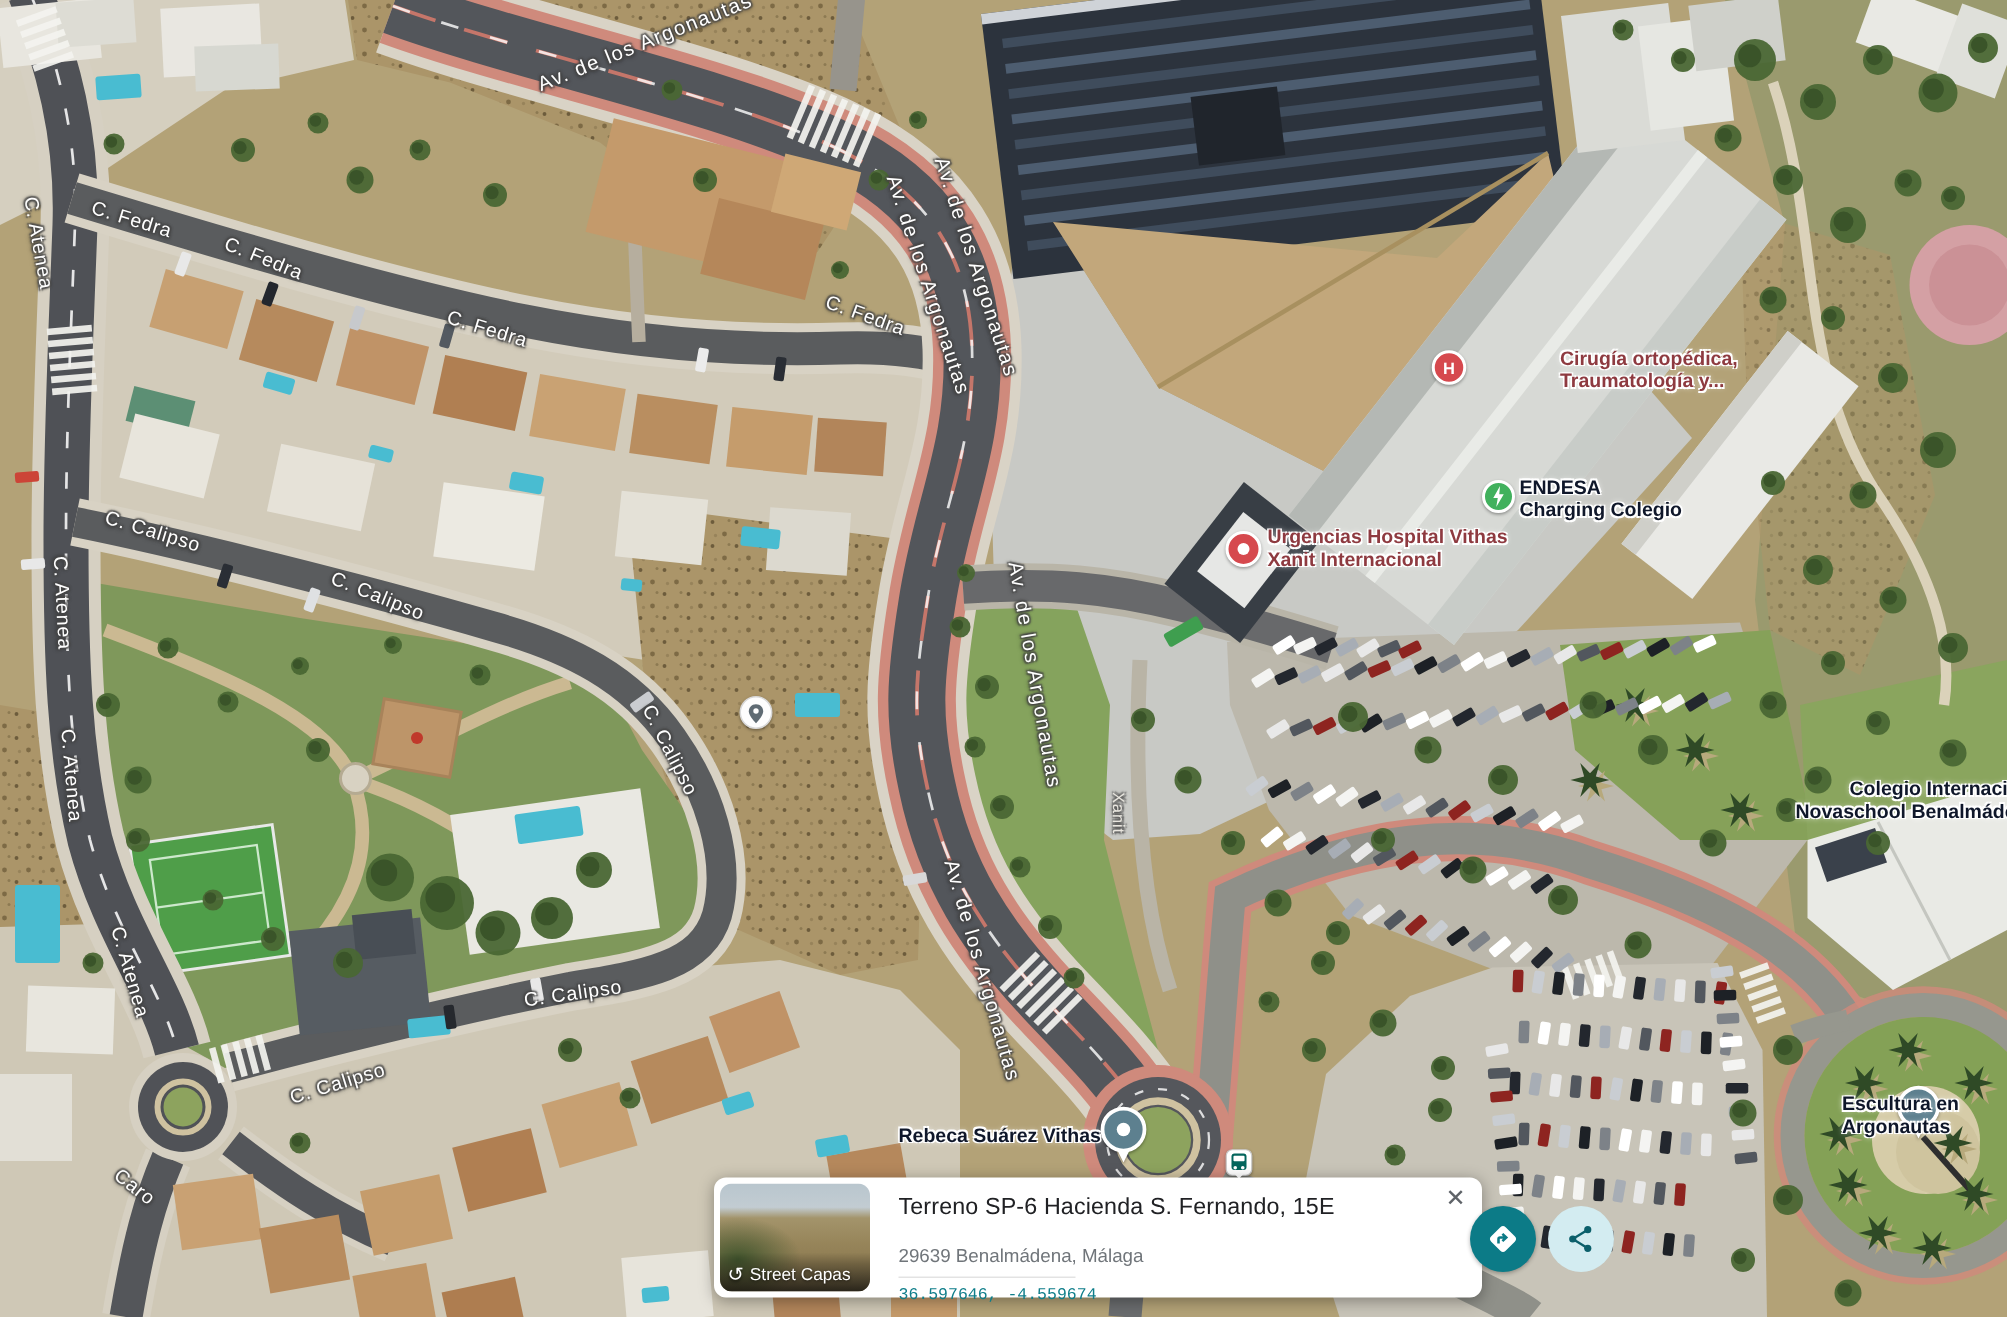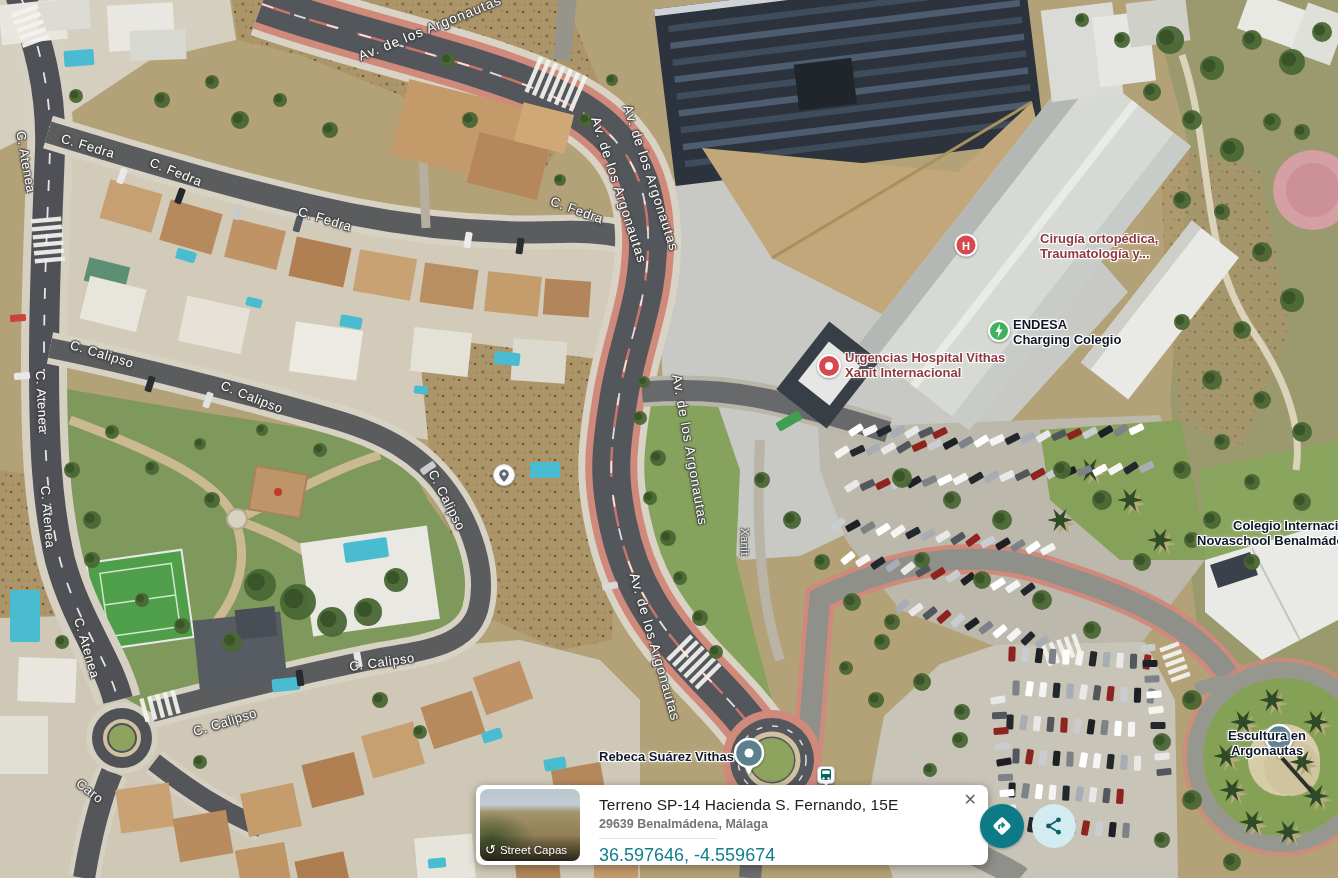--- a/index.html
+++ b/index.html
@@ -27,23 +27,23 @@
     flex:none;cursor:pointer;
     background:
       radial-gradient(60px 40px at 12% 70%, rgba(62,84,44,.95), rgba(62,84,44,0) 70%),
       linear-gradient(180deg,#b9c6ce 0%,#c2ccd2 22%,#a3946b 32%,#97855a 55%,#8d7b52 75%,#93825c 100%);}
   .thumb .scrim{position:absolute;left:0;right:0;bottom:0;height:26px;
     background:linear-gradient(180deg,rgba(0,0,0,0),rgba(0,0,0,.72));}
   .thumb .sv{position:absolute;left:5px;bottom:4px;color:#fff;font-size:11.5px;display:flex;
     align-items:center;gap:4px;text-shadow:0 1px 2px rgba(0,0,0,.6);}
   .cinfo{position:relative;flex:1;padding:11px 0 0 15px;}
   .ctitle{font-size:15.5px;color:#202124;letter-spacing:.1px;}
-  .caddr{font-size:12.5px;color:#70757a;margin-top:3px;font-weight:bold;}
+  .caddr{font-size:12.5px;color:#70757a;margin-top:16px;}
   .cdiv{width:118px;height:1px;background:#e3e3e3;margin:7px 0 6px;}
-  .ccoords{font-size:18px;color:#0f7e8a;}
+  .ccoords{font-size:11px;color:#0f7e8a;font-family:Liberation Mono, monospace;}
   .fab{position:absolute;width:44px;height:44px;border-radius:50%;top:19px;border:none;cursor:pointer;
     display:flex;align-items:center;justify-content:center;padding:0;}
   .fab.dir{left:396px;background:#0c7b87;box-shadow:0 1px 3px rgba(0,0,0,.3);}
   .fab.share{left:448px;background:#d3ecf1;}
   .cclose{position:absolute;top:5px;right:9px;background:none;border:none;font-size:16px;
     color:#5f6368;cursor:pointer;line-height:1;padding:2px;}
   
   .layers{position:absolute;left:4px;top:790px;width:72px;height:76px;border-radius:12px;
     border:2px solid rgba(30,30,30,.8);overflow:hidden;cursor:pointer;z-index:30;
     background:
@@ -792,21 +792,21 @@
     <div style="margin-left:-36px">Novaschool Benalmádena</div>
   </div>
 
   <div class="pin" style="left:1279px;top:742px">
     <svg width="34" height="42">
         <polygon points="17,38 11,26 23,26" fill="#fff"></polygon>
       <circle cx="17" cy="17" r="13" fill="#5d808f" stroke="#fff" stroke-width="2.5"></circle>
       <circle cx="17" cy="17" r="4.2" fill="#fff"></circle>
       </svg>
   </div>
-  <div class="poi" style="left:1217px;top:728px;text-align:center;transform:translateX(-50%) translateX(50px)">
+  <div class="poi" style="left:1217px;top:728px;transform:translateX(-50%) translateX(50px)">
     <div>Escultura en</div>
     <div>Argonautas</div>
   </div>
 
   <div class="pin" style="left:749px;top:757px">
     <svg width="36" height="44">
         <polygon points="18,40 11.5,27 24.5,27" fill="#fff"></polygon>
       <circle cx="18" cy="18" r="14" fill="#5d808f" stroke="#fff" stroke-width="2.5"></circle>
       <circle cx="18" cy="18" r="4.5" fill="#fff"></circle>
       </svg>
@@ -836,21 +836,21 @@
 
   <div class="card">
     <div class="thumb">
       <div class="scrim"></div>
       <div class="sv">
         <span style="font-size:13px">↺</span>
         <span>Street Capas</span>
       </div>
     </div>
     <div class="cinfo">
-      <div class="ctitle">Terreno SP-14 Hacienda S. Fernando, 15E</div>
+      <div class="ctitle">Terreno SP-6 Hacienda S. Fernando, 15E</div>
       <div class="caddr">29639 Benalmádena, Málaga</div>
       <div class="cdiv"></div>
       <div class="ccoords">36.597646, -4.559674</div>
       <button class="fab dir" title="">
         <svg width="24" height="24">
             <rect x="5.2" y="5.2" width="13.6" height="13.6" rx="2.5" transform="rotate(45 12 12)" fill="#fff"></rect>
           <path d="M9,15 L9,12 Q9,11 10,11 L13,11 M11.6,8.6 L14.2,11 L11.6,13.4" fill="none" stroke="#0c7b87" stroke-width="1.7"></path>
           </svg>
       </button>
       <button class="fab share">

